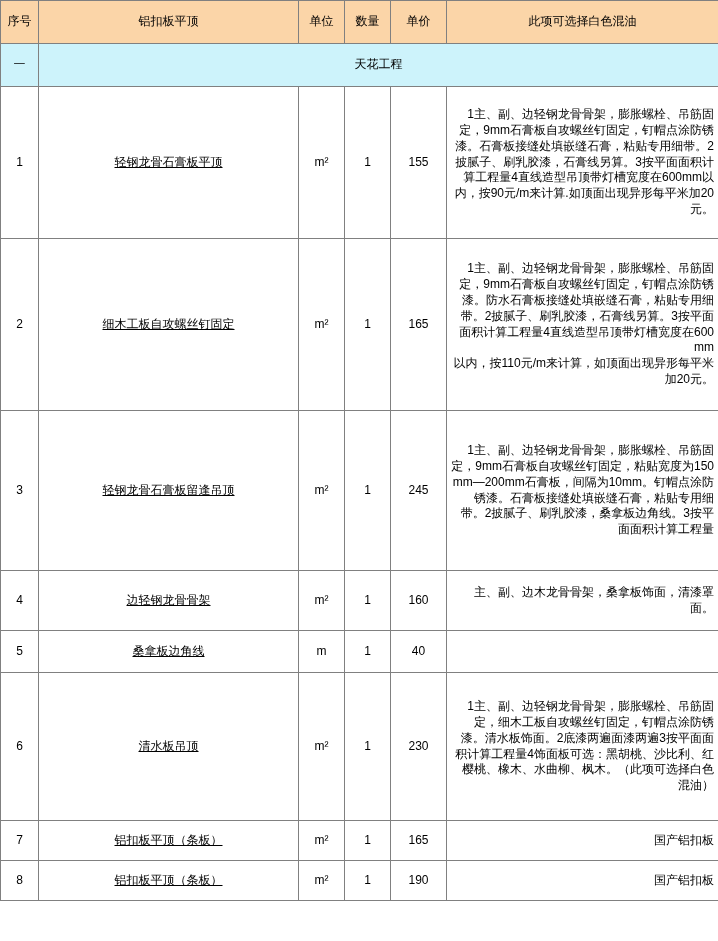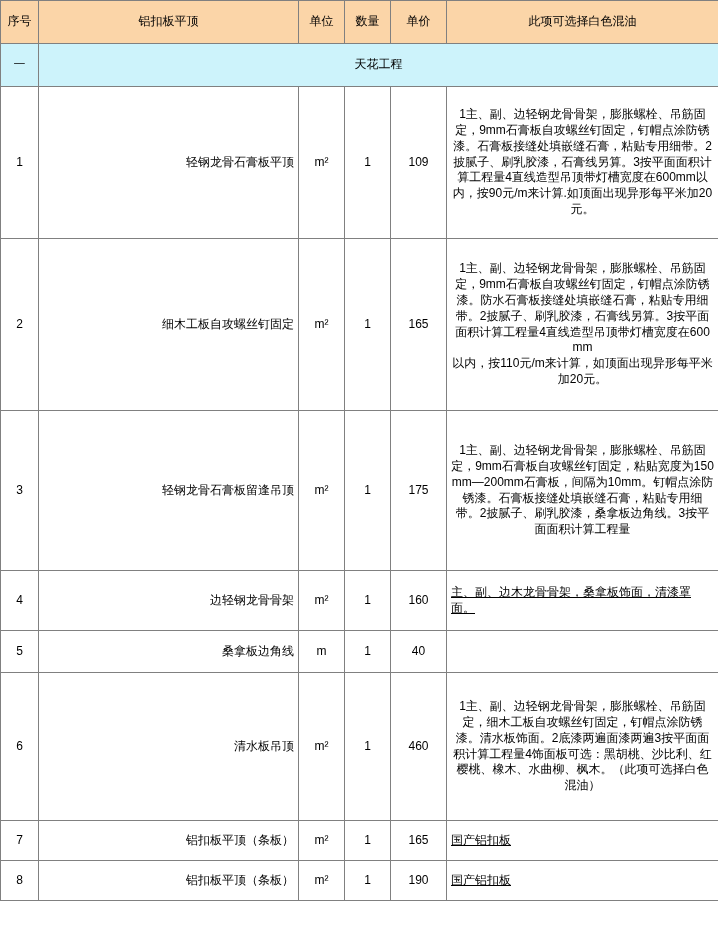--- a/index.html
+++ b/index.html
@@ -42,35 +42,34 @@
     height: 38px;
     font-weight: normal;
   }
   .section-row td {
     background: #cdf3fb;
     text-align: center;
     font-size: 14px;
     height: 38px;
   }
   .cell-center { text-align: center; }
-  .cell-left   { text-align: right; padding-left: 8px; }
+  .cell-left   { text-align: center; padding-left: 8px; text-decoration: underline; }
   .cell-desc {
-    text-align: center;
+    text-align: right;
     vertical-align: top;
     padding: 3px 4px 3px 5px;
     font-size: 11.5px;
     line-height: 1.28;
     word-break: break-all;
     overflow: hidden;
   }
   .cell-desc-center {
-    text-align: left;
+    text-align: right;
     vertical-align: middle;
     font-size: 12px;
-    text-decoration: underline;
   }
   .item-name { font-size: 12.5px; }
 </style>
 </head>
 <body>
 
 <table class="quote-table">
   <colgroup>
     <col class="c-no">
       <col class="c-item">
@@ -91,40 +90,40 @@
     <tr class="section-row">
       <td>一</td>
       <td colspan="5">天花工程</td>
     </tr>
 
     <tr style="height:152px">
       <td class="cell-center">1</td>
       <td class="cell-left item-name">轻钢龙骨石膏板平顶</td>
       <td class="cell-center">m²</td>
       <td class="cell-center">1</td>
-      <td class="cell-center">109</td>
+      <td class="cell-center">155</td>
       <td class="cell-desc">1主、副、边轻钢龙骨骨架，膨胀螺栓、吊筋固定，9mm石膏板自攻螺丝钉固定，钉帽点涂防锈漆。石膏板接缝处填嵌缝石膏，粘贴专用细带。2披腻子、刷乳胶漆，石膏线另算。3按平面面积计算工程量4直线造型吊顶带灯槽宽度在600mm以内，按90元/m来计算.如顶面出现异形每平米加20元。</td>
     </tr>
 
     <tr style="height:172px">
       <td class="cell-center">2</td>
       <td class="cell-left item-name">细木工板自攻螺丝钉固定</td>
       <td class="cell-center">m²</td>
       <td class="cell-center">1</td>
       <td class="cell-center">165</td>
       <td class="cell-desc" style="white-space:pre-wrap">1主、副、边轻钢龙骨骨架，膨胀螺栓、吊筋固定，9mm石膏板自攻螺丝钉固定，钉帽点涂防锈漆。防水石膏板接缝处填嵌缝石膏，粘贴专用细带。2披腻子、刷乳胶漆，石膏线另算。3按平面面积计算工程量4直线造型吊顶带灯槽宽度在600mm
 以内，按110元/m来计算，如顶面出现异形每平米加20元。</td>
     </tr>
 
     <tr style="height:160px">
       <td class="cell-center">3</td>
       <td class="cell-left item-name">轻钢龙骨石膏板留逢吊顶</td>
       <td class="cell-center">m²</td>
       <td class="cell-center">1</td>
-      <td class="cell-center">175</td>
+      <td class="cell-center">245</td>
       <td class="cell-desc">1主、副、边轻钢龙骨骨架，膨胀螺栓、吊筋固定，9mm石膏板自攻螺丝钉固定，粘贴宽度为150mm—200mm石膏板，间隔为10mm。钉帽点涂防锈漆。石膏板接缝处填嵌缝石膏，粘贴专用细带。2披腻子、刷乳胶漆，桑拿板边角线。3按平面面积计算工程量</td>
     </tr>
 
     <tr style="height:60px">
       <td class="cell-center">4</td>
       <td class="cell-left item-name">边轻钢龙骨骨架</td>
       <td class="cell-center">m²</td>
       <td class="cell-center">1</td>
       <td class="cell-center">160</td>
       <td class="cell-desc-center">主、副、边木龙骨骨架，桑拿板饰面，清漆罩面。</td>
@@ -137,21 +136,21 @@
       <td class="cell-center">1</td>
       <td class="cell-center">40</td>
       <td class="cell-desc-center"></td>
     </tr>
 
     <tr style="height:148px">
       <td class="cell-center">6</td>
       <td class="cell-left item-name">清水板吊顶</td>
       <td class="cell-center">m²</td>
       <td class="cell-center">1</td>
-      <td class="cell-center">460</td>
+      <td class="cell-center">230</td>
       <td class="cell-desc">1主、副、边轻钢龙骨骨架，膨胀螺栓、吊筋固定，细木工板自攻螺丝钉固定，钉帽点涂防锈漆。清水板饰面。2底漆两遍面漆两遍3按平面面积计算工程量4饰面板可选：黑胡桃、沙比利、红樱桃、橡木、水曲柳、枫木。（此项可选择白色混油）</td>
     </tr>
 
     <tr style="height:40px">
       <td class="cell-center">7</td>
       <td class="cell-left item-name">铝扣板平顶（条板）</td>
       <td class="cell-center">m²</td>
       <td class="cell-center">1</td>
       <td class="cell-center">165</td>
       <td class="cell-desc-center">国产铝扣板</td>

